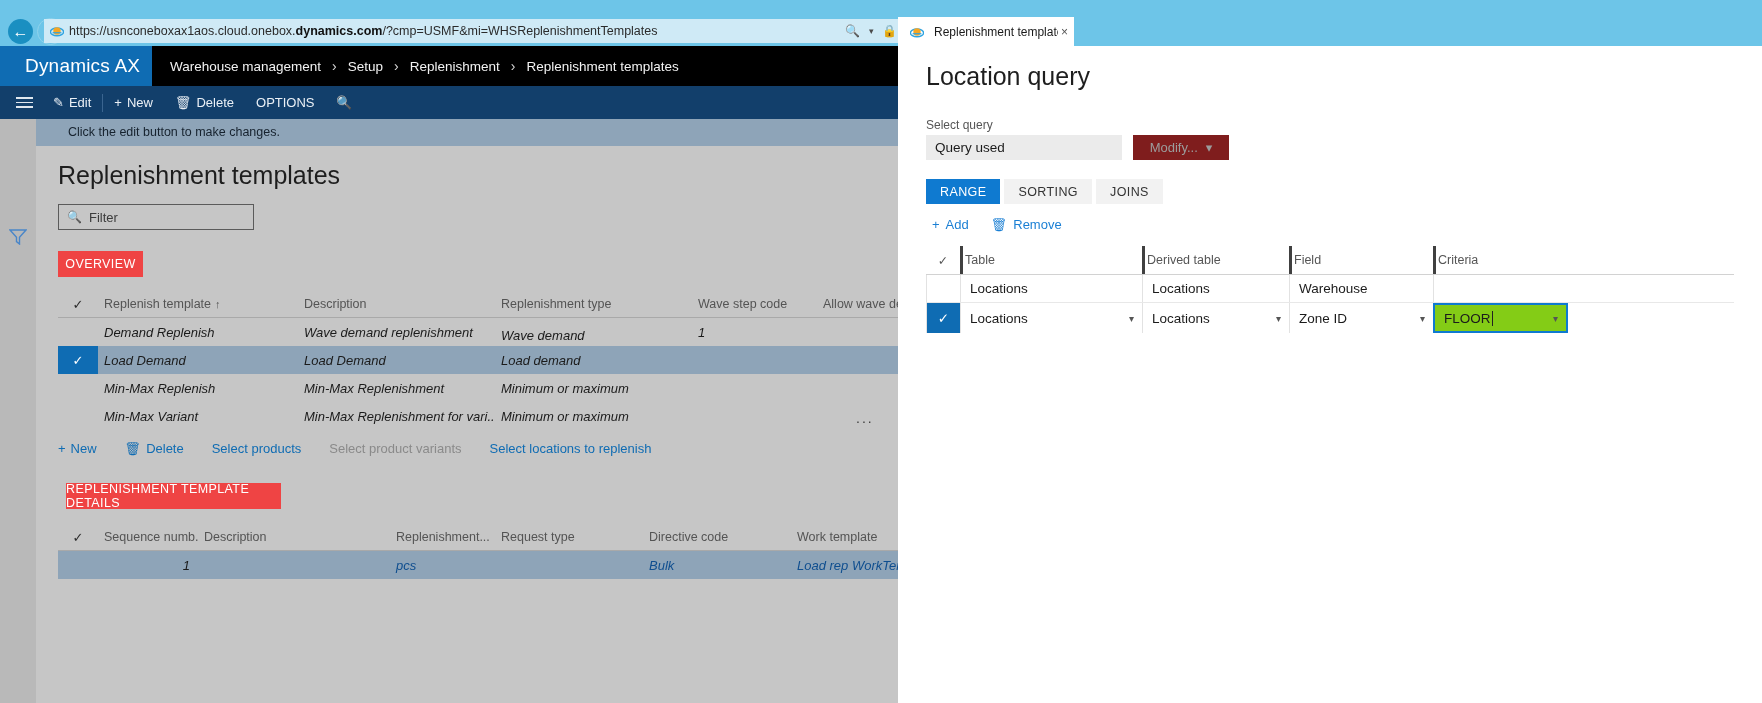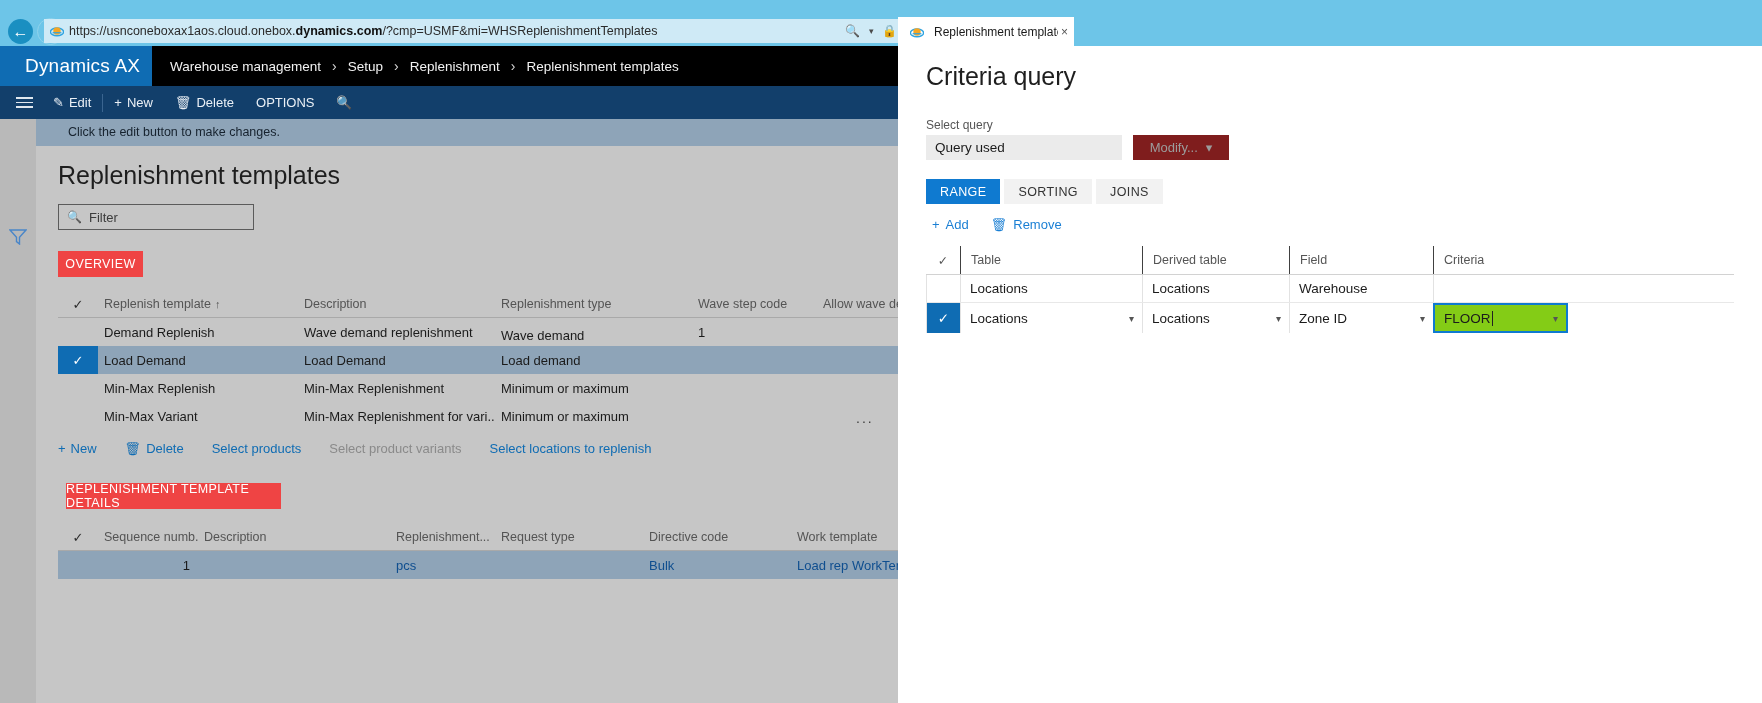--- a/index.html
+++ b/index.html
@@ -62,21 +62,21 @@
   .tabchip{position:absolute;background:#ef4444;color:#ffffff;font-size:12.5px;letter-spacing:.4px;
      display:flex;align-items:center;justify-content:center;}
   .ovchip{left:22px;top:105px;width:85px;height:26px;}
   .detchip{left:30px;top:337px;width:215px;height:26px;}
 
   
   .grid{position:absolute;left:22px;width:1690px;}
   .ghead{display:flex;height:26px;align-items:center;border-bottom:1px solid #a9a9a9;}
   .ghead .hc{font-size:12.5px;color:#545454;padding-left:6px;box-sizing:border-box;overflow:hidden;white-space:nowrap;}
   .grow{display:flex;height:28px;align-items:center;}
-  .grow .gc{font-size:13px;color:#1b1b1b;padding-left:6px;box-sizing:border-box;overflow:hidden;white-space:nowrap;}
+  .grow .gc{font-size:13px;color:#1b1b1b;padding-left:6px;box-sizing:border-box;overflow:hidden;white-space:nowrap;font-style:italic;}
   .chk{width:40px;flex:0 0 40px;display:flex;align-items:center;justify-content:center;}
   .chk .tick{font-size:13px;color:#2b2b2b;}
   .rowsel{background:#8ea4b8;}
   .rowsel2{background:#8ea4b8;}
   .selmark{width:40px;flex:0 0 40px;height:28px;background:#0f6cb3;display:flex;align-items:center;justify-content:center;color:#fff;font-size:13px;}
   .sortarrow{font-size:11px;color:#545454;margin-left:4px;}
 
   .actionrow{position:absolute;left:22px;top:295px;display:flex;align-items:center;gap:0;}
   .act{font-size:13px;color:#0f6cb3;padding:0 14px;display:flex;align-items:center;gap:5px;}
   .act.first{padding-left:0;}
@@ -94,21 +94,21 @@
      display:flex;align-items:center;justify-content:center;gap:8px;font-size:13px;color:#9c9c9c;}
   .dlgtabs{position:absolute;left:28px;top:133px;display:flex;gap:4px;}
   .dtab{height:25px;padding:0 14px;display:flex;align-items:center;font-size:12.5px;letter-spacing:.4px;
      background:#f2f2f2;color:#333;}
   .dtab.active{background:#0f7ad0;color:#ffffff;}
   .dlgacts{position:absolute;left:34px;top:171px;display:flex;align-items:center;gap:22px;}
   .dact{display:flex;align-items:center;gap:6px;font-size:13px;color:#1a7fd4;}
 
   .qgrid{position:absolute;left:28px;top:200px;width:808px;}
   .qhead{display:flex;height:28px;align-items:center;border-bottom:1px solid #d2d2d2;}
-  .qhc{font-size:12.5px;color:#555;padding-left:10px;box-sizing:border-box;border-left:1px solid #404040;height:28px;display:flex;align-items:center;}
+  .qhc{font-size:12.5px;color:#555;padding-left:2px;box-sizing:border-box;border-left:3px solid #404040;height:28px;display:flex;align-items:center;}
   .qrow{display:flex;height:27px;align-items:center;border-bottom:1px solid #e8e8e8;}
   .qc{font-size:13.5px;color:#1b1b1b;padding-left:9px;box-sizing:border-box;height:27px;display:flex;align-items:center;
       border-left:1px solid #e2e2e2;}
   .qchk{width:34px;flex:0 0 34px;justify-content:center;padding-left:0;}
   .qrow.sel .qchk{background:#0f6cb3;color:#ffffff;}
   .qrow.sel{height:30px;border-bottom:none;}
   .qrow.sel .qc{height:30px;}
   .caret{margin-left:auto;margin-right:8px;font-size:10px;color:#555;}
   .editcell{border:2px solid #0f7ad0 !important;background:#84cc16;}
   .cursor{display:inline-block;width:1px;height:15px;background:#222;margin-left:1px;vertical-align:-2px;}
@@ -325,21 +325,21 @@
           <div class="gc" style="width:148px;"></div>
           <div class="gc" style="width:148px;color:#0f4e8f;">Bulk</div>
           <div class="gc" style="width:180px;color:#0f4e8f;">Load rep WorkTempl</div>
         </div>
       </div>
 
     </div>
   </div>
 
   <div class="dialog">
-    <div class="dlgtitle">Criteria query</div>
+    <div class="dlgtitle">Location query</div>
 
     <div class="dlglabel">Select query</div>
     <div class="dlgselect">
       <span>Query used</span>
     </div>
     <div class="dlgmodify">
       <span>Modify...</span>
       <span>▾</span>
     </div>
 

